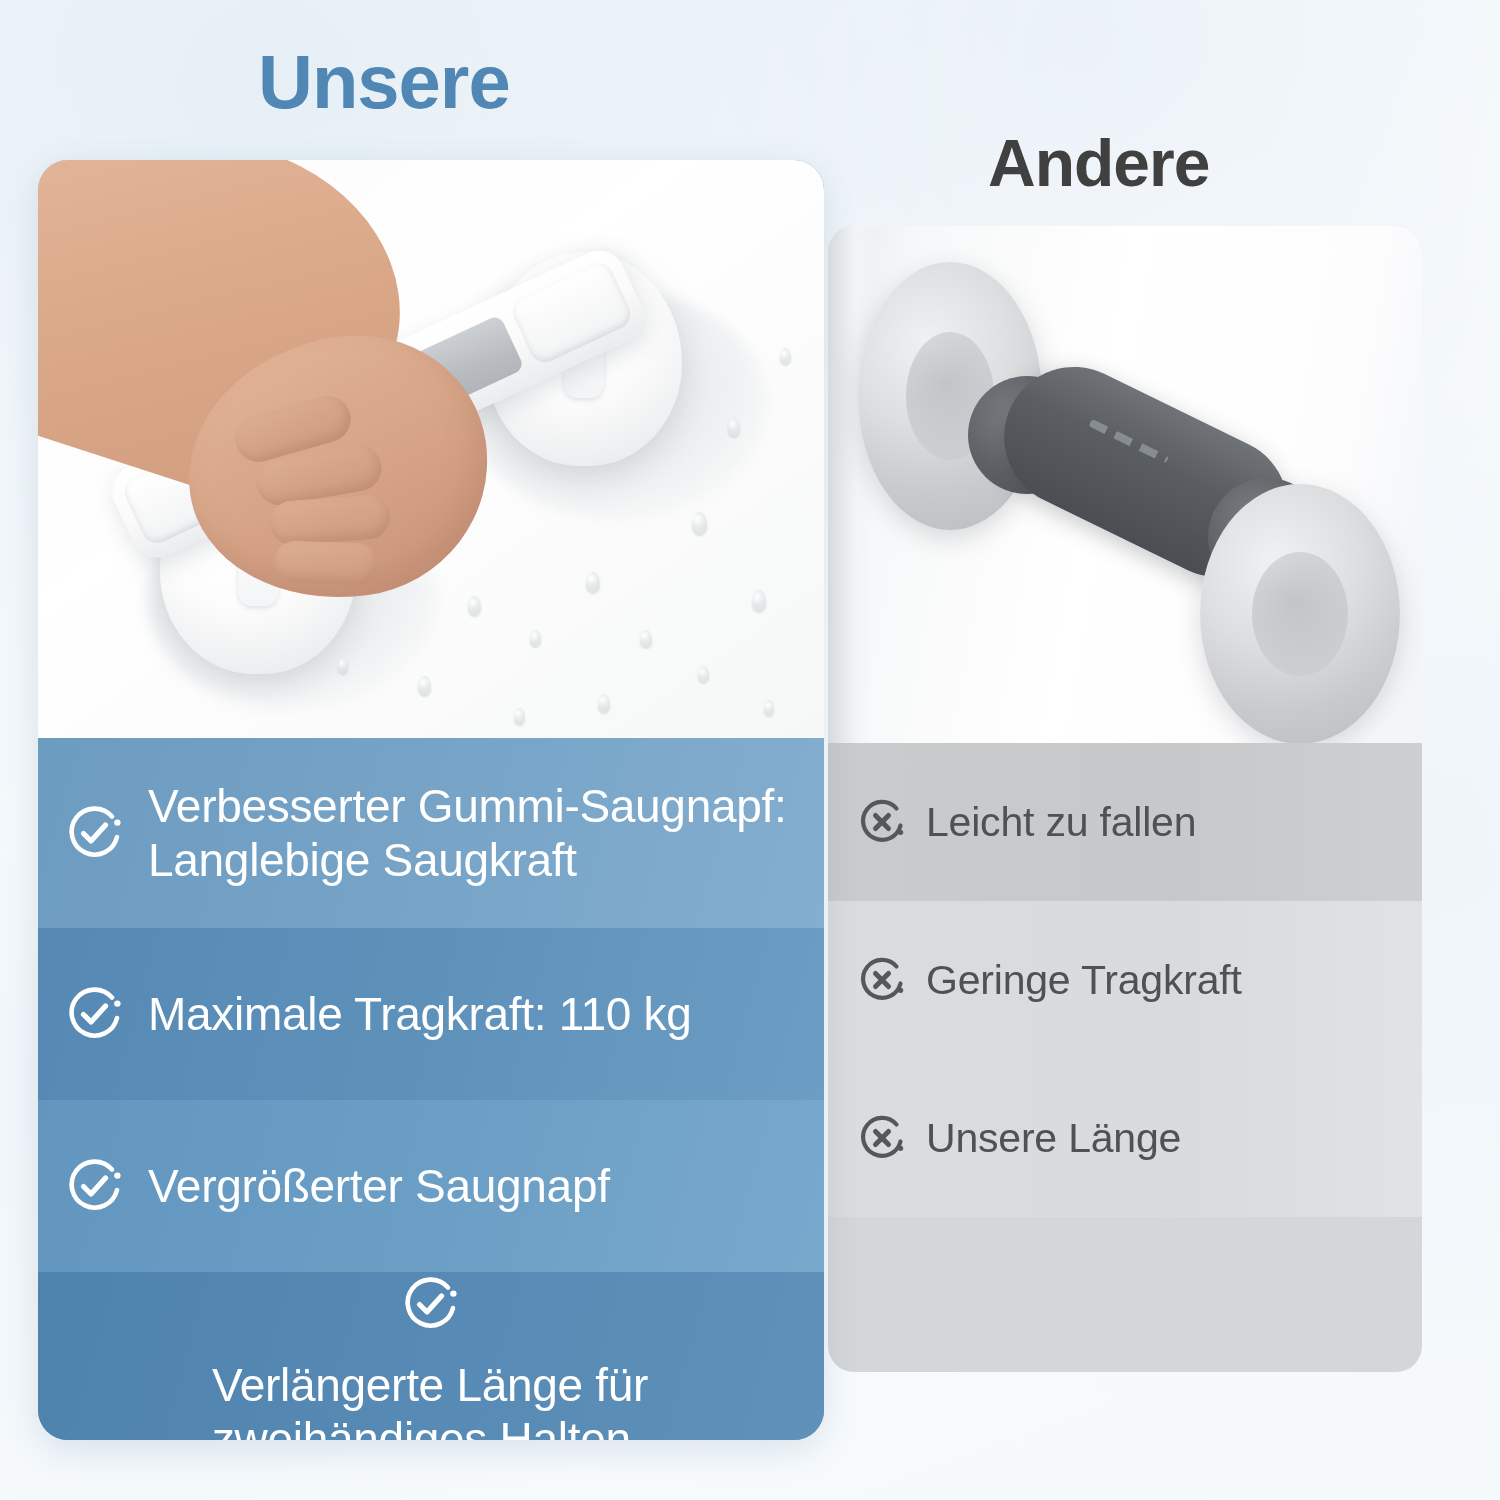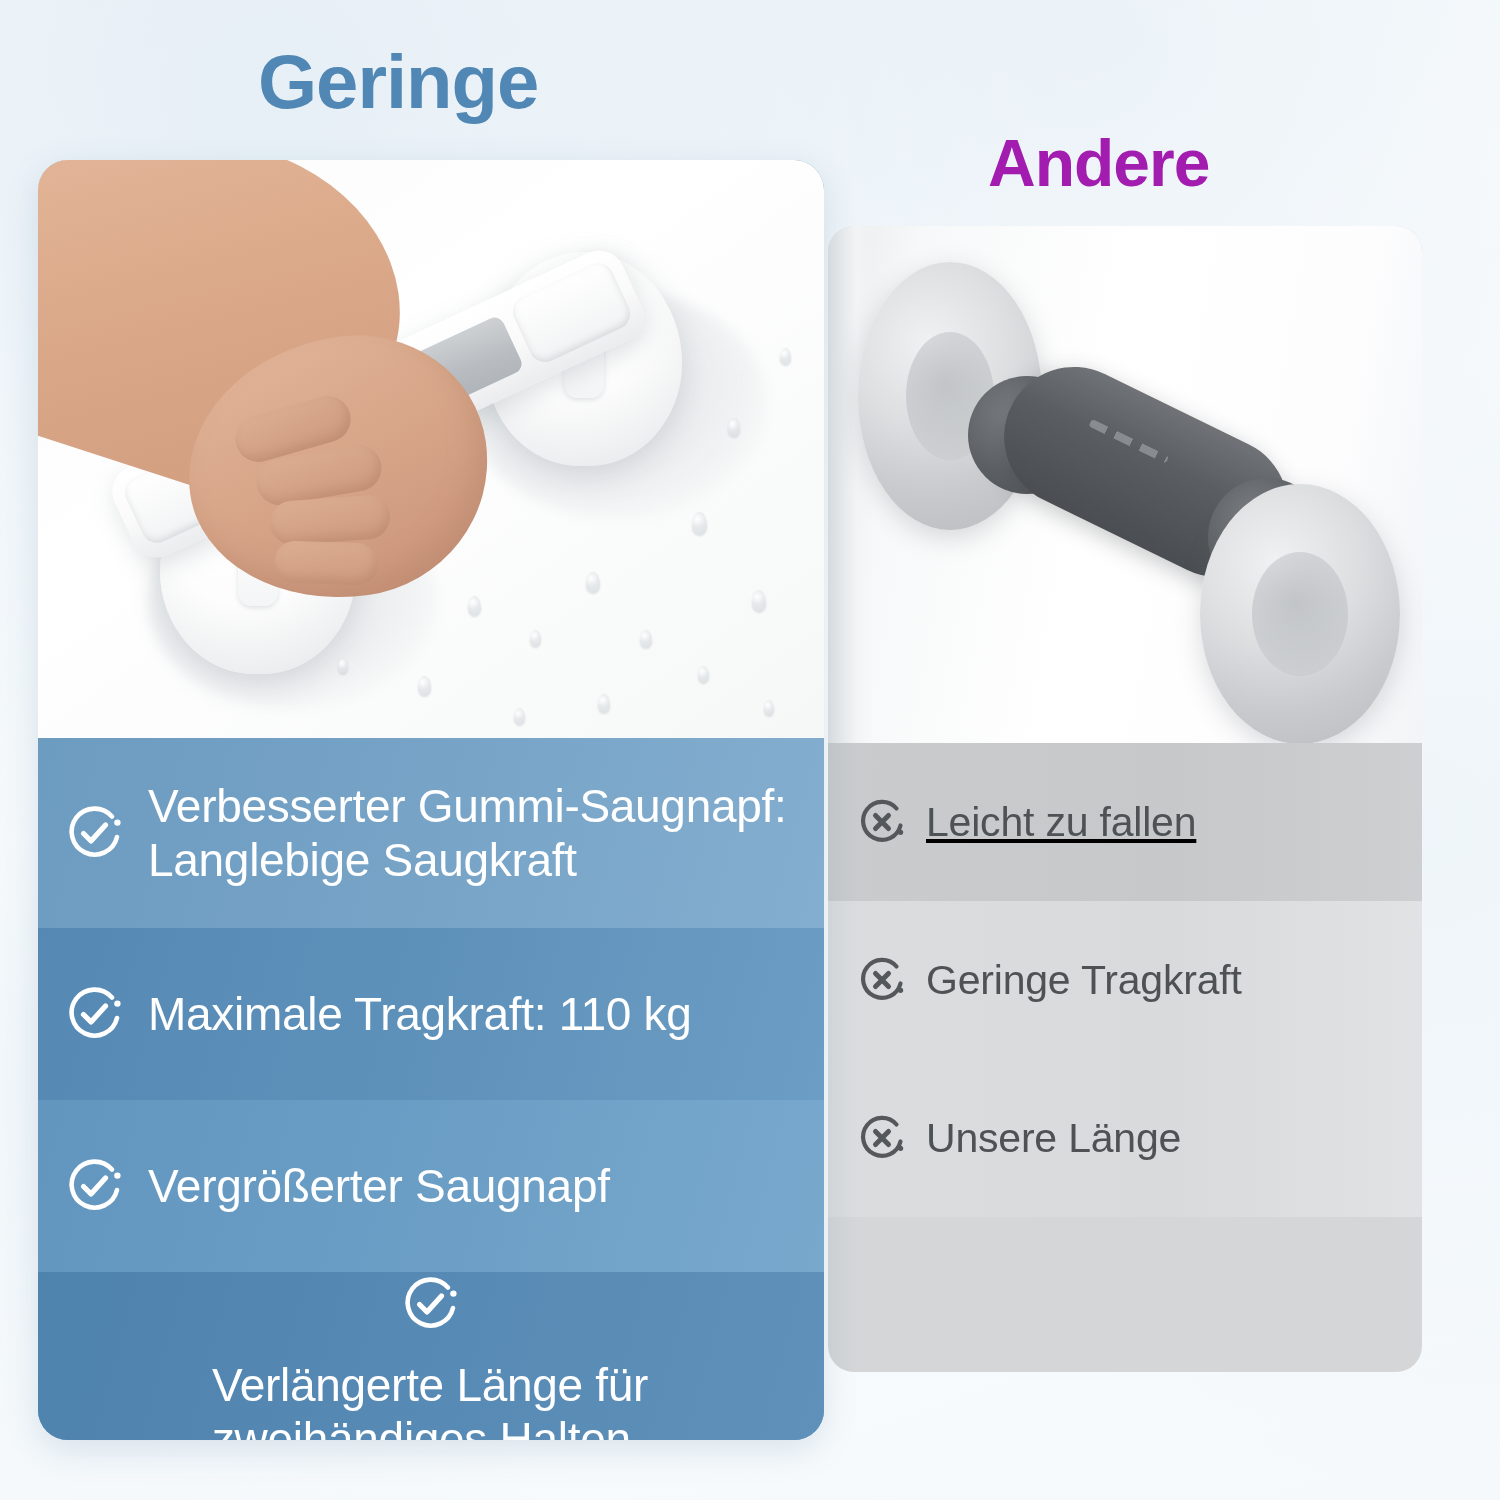--- a/index.html
+++ b/index.html
@@ -38,21 +38,21 @@
     letter-spacing: -1px;
     color: #5087b4;
     line-height: 1;
   }
   .title-others {
     position: absolute;
     left: 988px; top: 130px;
     font-size: 66px;
     font-weight: bold;
     letter-spacing: -1px;
-    color: #a21caf;
+    color: #404040;
     line-height: 1;
   }
 
   
   .panel-others {
     position: absolute;
     left: 828px; top: 226px;
     width: 594px; height: 1146px;
     border-radius: 26px;
     overflow: hidden;
@@ -124,21 +124,21 @@
   
   .others-rows { position: relative; width: 100%; }
   .row-other {
     display: flex;
     align-items: center;
     gap: 18px;
     height: 158px;
     padding-left: 28px;
     padding-right: 22px;
   }
-  .row-other.shade-a { background: linear-gradient(90deg, #c9cbcd 0%, #c6c8ca 58%, #cdcfd1 100%); text-decoration: underline; }
+  .row-other.shade-a { background: linear-gradient(90deg, #c9cbcd 0%, #c6c8ca 58%, #cdcfd1 100%); }
   .row-other.shade-b { background: linear-gradient(90deg, #dadcde 0%, #d8dadc 58%, #e0e2e3 100%); }
   .row-other-text {
     font-size: 41px;
     color: #4e5255;
     line-height: 1.18;
     letter-spacing: -0.2px;
   }
 
   
   .panel-ours {
@@ -270,21 +270,21 @@
     white-space: pre-line;
   }
 
   .icon-check, .icon-x { flex: 0 0 auto; display: block; }
 </style>
 </head>
 <body>
 
 <div class="bg-wash"></div>
 
-<div class="title-ours">Geringe</div>
+<div class="title-ours">Unsere</div>
 <div class="title-others">Andere</div>
 
 <div class="panel-others">
 
   <div class="others-photo">
     <div class="comp-cup c1"></div>
     <div class="comp-neck n1"></div>
     <div class="comp-bar"></div>
     <div class="comp-neck n2"></div>
     <div class="comp-cup c2"></div>

